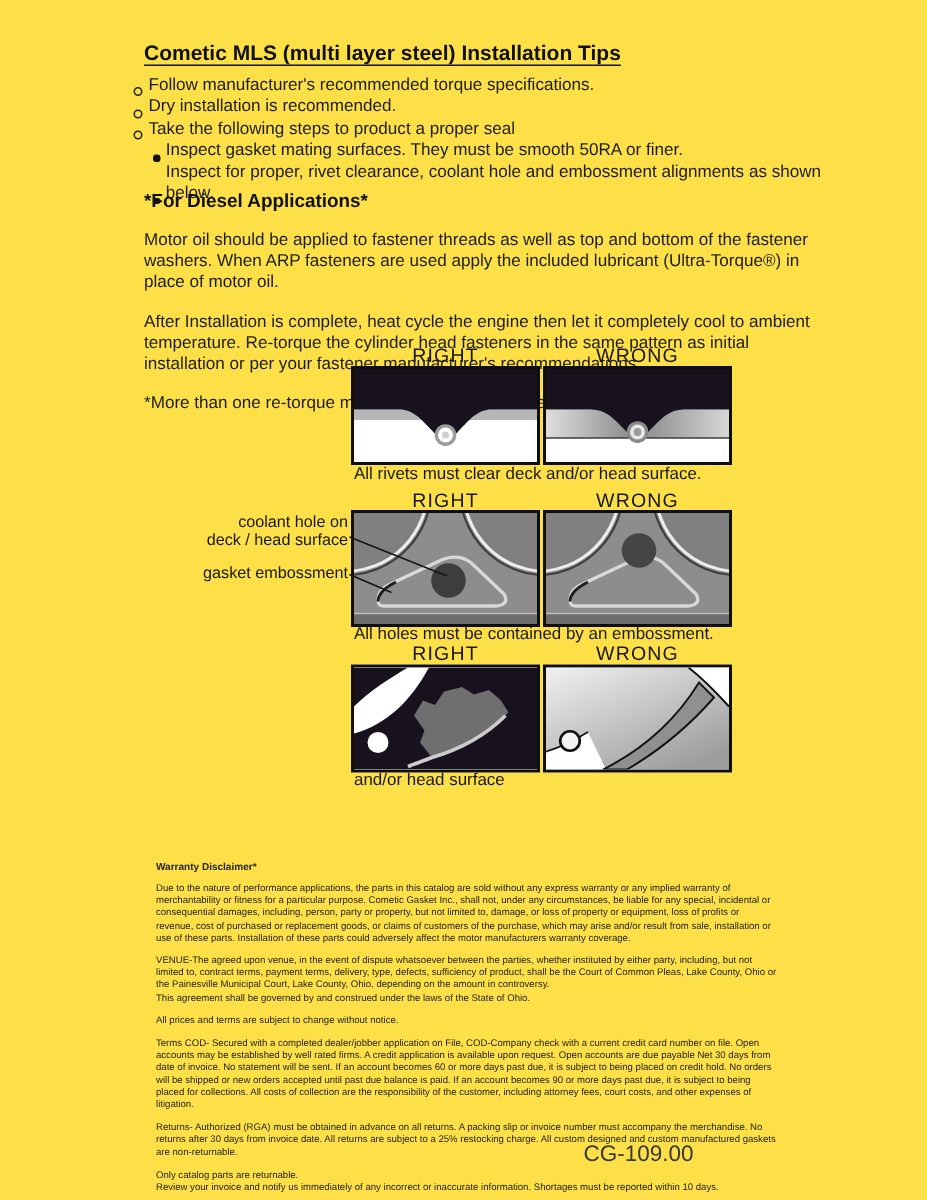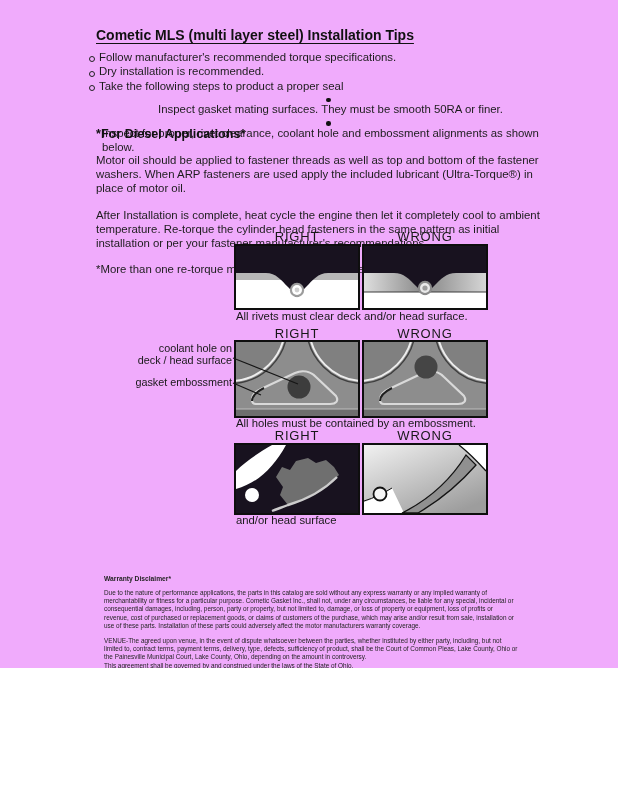--- a/index.html
+++ b/index.html
@@ -1,30 +1,30 @@
 <!DOCTYPE html>
 <html><head>
 <meta charset="utf-8">
 <style>
   html,body{margin:0;padding:0;background:#ffffff;}
   #page{
-    position:relative;width:618px;height:668px;background:#f0abfc;overflow:hidden;
+    position:relative;width:618px;height:800px;background:#fde047;overflow:hidden;
     font-family:"Liberation Sans","DejaVu Sans",sans-serif;color:#1c1c1c;
   }
   
   .page-title{
     position:absolute;left:96px;top:27px;margin:0;
     font-size:14px;font-weight:bold;color:#111;
     text-decoration:underline;text-underline-offset:3px;
   }
   .tips{position:absolute;left:89px;top:50px;width:470px;font-size:11.4px;line-height:14.4px;}
-  .tip-row{display:flex;align-items:center;}
+  .tip-row{display:flex;align-items:flex-end;}
   .bm{flex:0 0 auto;width:4px;height:4px;border:1.2px solid #222;border-radius:50%;margin:4px 4px 0 0;}
   .bd{flex:0 0 auto;width:4.5px;height:4.5px;background:#111;border-radius:50%;margin:4.5px 4px 0 0;}
-  .tip-row.sub{margin-left:13px;flex-direction:column;}
+  .tip-row.sub{margin-left:13px;}
   
   .diesel{position:absolute;left:96px;top:117px;width:450px;}
   .diesel h2{margin:10px 0 7px 0;font-size:12.6px;font-weight:bold;color:#111;}
   .diesel p{margin:12px 0 11px 0;font-size:11.4px;line-height:14.2px;}
   
   .dlabel{position:absolute;width:126px;text-align:center;font-size:13px;letter-spacing:.8px;color:#181818;}
   .dbox{position:absolute;border:2px solid #0e0e0e;background:#fff;}
   .dbox svg{display:block;}
   .dcaption{position:absolute;font-size:11.3px;line-height:13px;color:#181818;}
   .callout{position:absolute;width:132px;text-align:right;font-size:10.8px;line-height:11.5px;color:#181818;}

